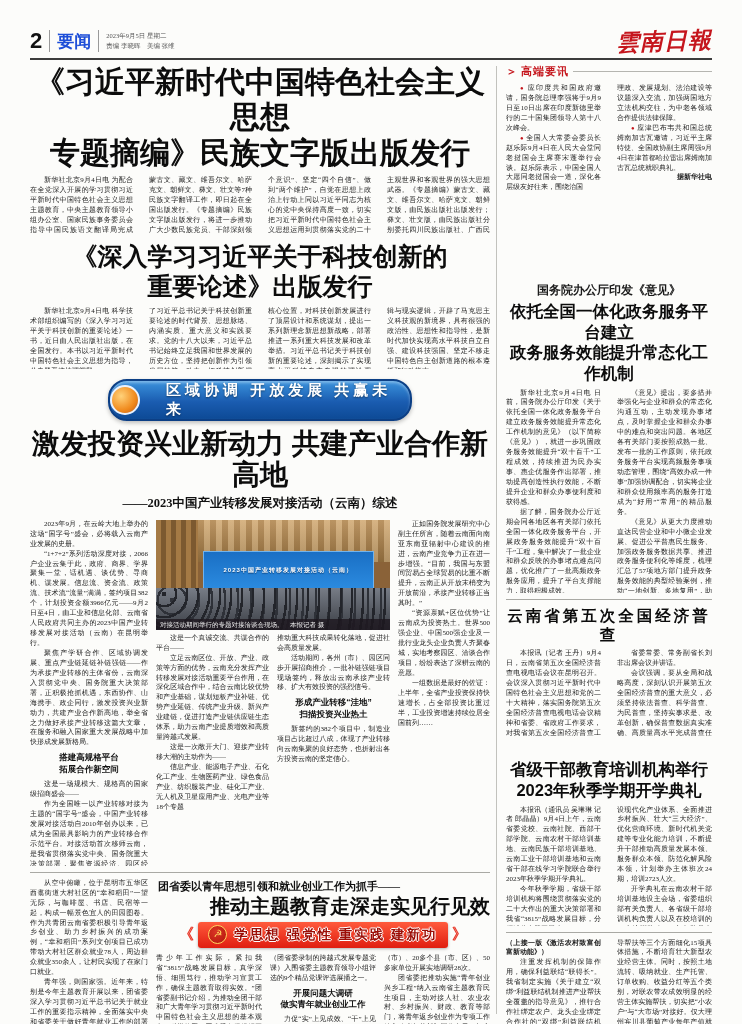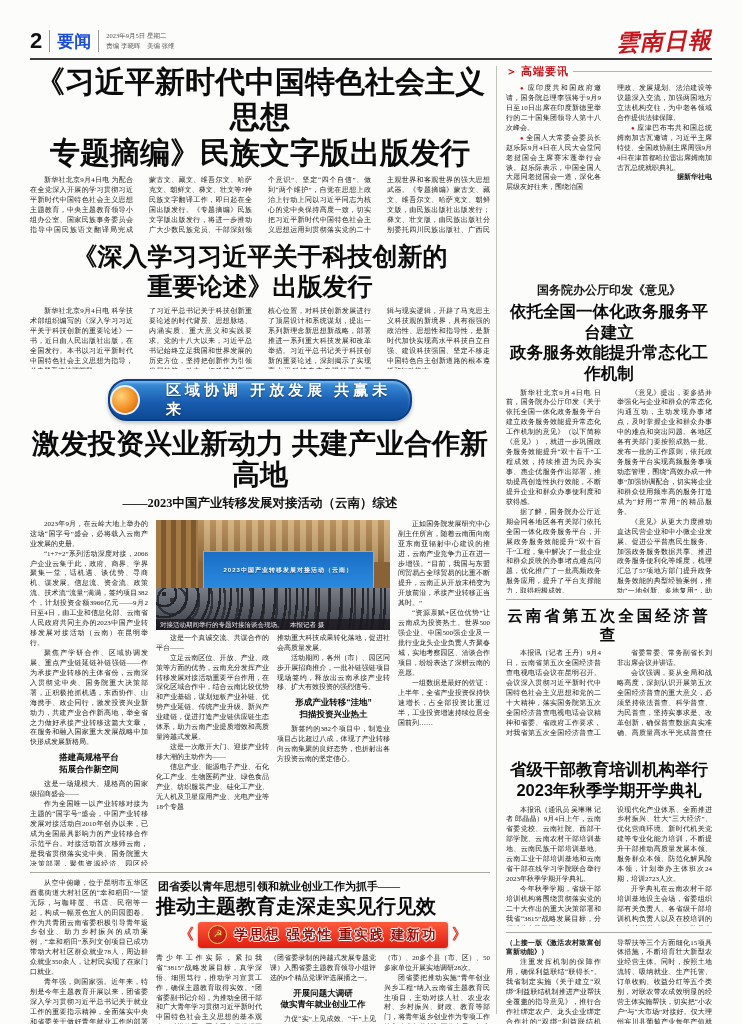--- a/index.html
+++ b/index.html
@@ -82,21 +82,21 @@
   .c-mid{width:234px;display:flex;flex-direction:column;}
   .c-midcols{display:flex;gap:8px;margin-top:4px;height:228px;}
   .c-midcols .col{flex:1;overflow:hidden;}
   .c-col4{flex:1;overflow:hidden;}
   
   .d-row{display:flex;gap:8px;margin-top:6px;height:230px;}
   .d-col1{width:118px;overflow:hidden;}
   .d-right{width:334px;display:flex;flex-direction:column;}
   .d-kicker{font-size:11px;font-weight:700;color:#111;margin:0 0 1px 2px;}
   .d-head{font-family:"Liberation Sans",sans-serif;font-weight:900;font-size:20px;
-          text-align:left;line-height:1.1;color:#0c0c0c;}
+          text-align:right;line-height:1.1;color:#0c0c0c;}
   .d-cols{display:flex;gap:8px;flex:1;min-height:0;}
   .d-cols .col{flex:1;overflow:hidden;}
   
   .briefs-hd{display:flex;align-items:center;gap:4px;margin-bottom:5px;}
   .briefs-hd .arr{color:#c5161d;font-family:"Liberation Sans",sans-serif;
                   font-weight:900;font-size:11px;}
   .briefs-hd .t{color:#c5161d;font-family:"Liberation Sans",sans-serif;
                 font-weight:900;font-size:11px;letter-spacing:1px;}
   .briefs-hd .ln{flex:1;height:1px;background:#b5b5b0;}
   .briefs-body{height:192px;}

